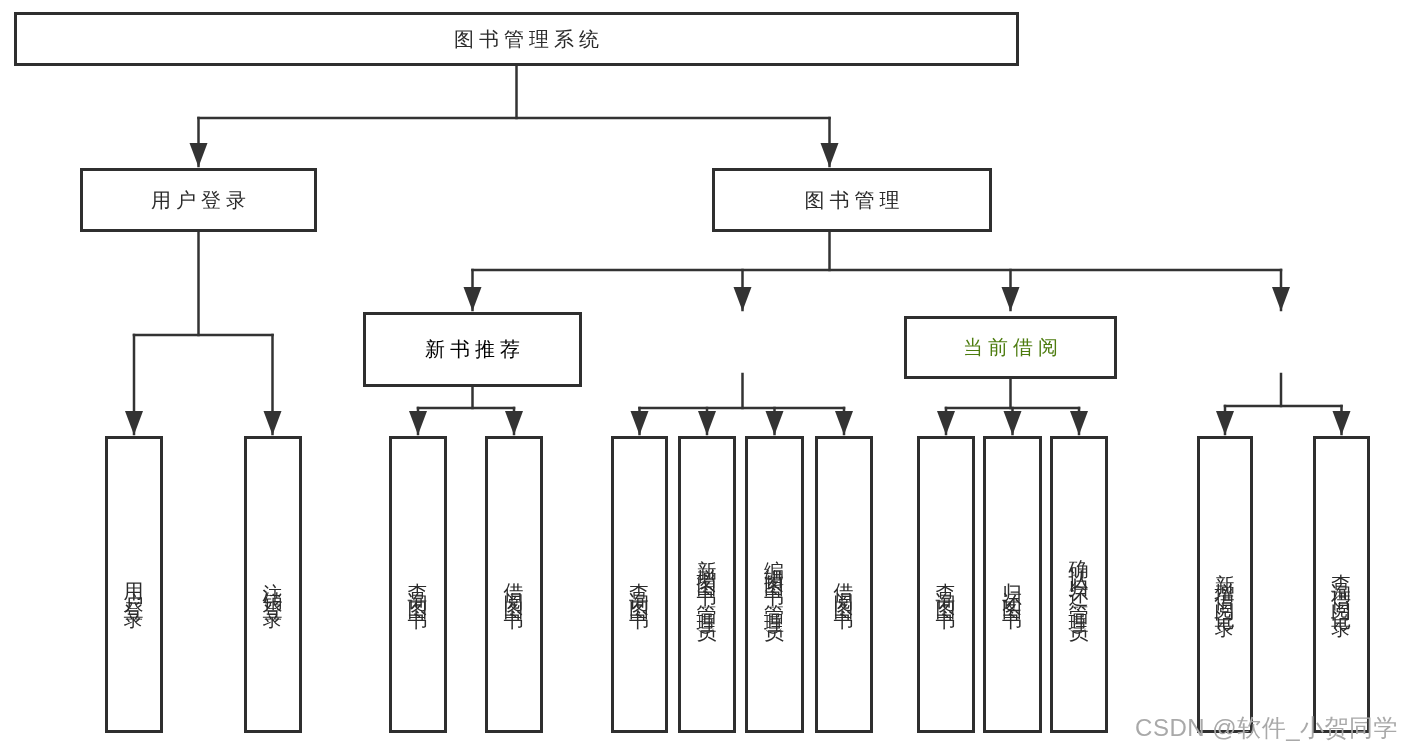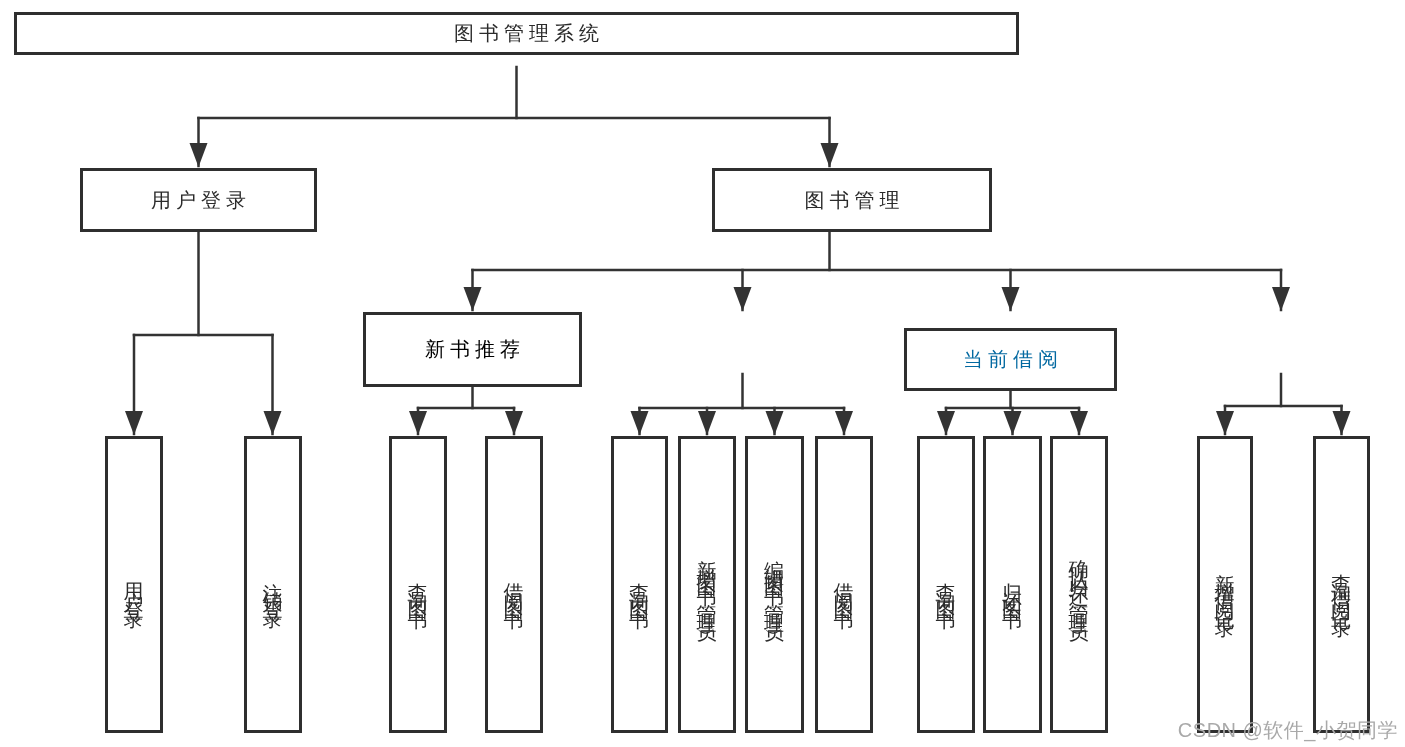--- a/index.html
+++ b/index.html
@@ -37,21 +37,21 @@
     writing-mode:vertical-rl;
     text-orientation:mixed;
     font-size:20px;
     line-height:1;
     letter-spacing:9px;
     white-space:nowrap;
   }
   .watermark{
     position:absolute;
     right:7px;bottom:3px;
-    font-size:20px;
+    font-size:24px;
     color:#a9a9a9;
     z-index:3;
     letter-spacing:0.5px;
   }
 </style>
 </head>
 <body>
 
 <div id="canvas">
 
@@ -98,27 +98,27 @@
       <line x1="1012.5" y1="408" x2="1012.5" y2="434" marker-end="url(#arrow)"></line>
       <line x1="1079" y1="408" x2="1079" y2="434" marker-end="url(#arrow)"></line>
 
       <line x1="1281" y1="374" x2="1281" y2="406"></line>
       <line x1="1225" y1="406" x2="1341.5" y2="406"></line>
       <line x1="1225" y1="406" x2="1225" y2="434" marker-end="url(#arrow)"></line>
       <line x1="1341.5" y1="406" x2="1341.5" y2="434" marker-end="url(#arrow)"></line>
     </g>
   </svg>
 
-  <div class="node" style="left: 14px; top: 12px; width: 1005px; height: 43px; border-color: rgb(47, 47, 47); color: rgb(43, 43, 43); padding-left: 20px;">图书管理系统</div>
+  <div class="node" style="left: 14px; top: 12px; width: 1005px; height: 54px; border-color: rgb(47, 47, 47); color: rgb(43, 43, 43); padding-left: 20px;">图书管理系统</div>
 
   <div class="node" style="left: 80px; top: 168px; width: 237px; height: 64px; border-color: rgb(47, 47, 47); color: rgb(43, 43, 43);">用户登录</div>
   <div class="node" style="left: 712px; top: 168px; width: 280px; height: 64px; border-color: rgb(47, 47, 47); color: rgb(43, 43, 43);">图书管理</div>
 
   <div class="node" style="left: 363px; top: 312px; width: 219px; height: 75px; border-color: rgb(47, 47, 47); color: #000000;">新书推荐</div>
-  <div class="node" style="left: 904px; top: 328px; width: 213px; height: 63px; border-color: rgb(47, 47, 47); color: #0369a1;">当前借阅</div>
+  <div class="node" style="left: 904px; top: 316px; width: 213px; height: 63px; border-color: rgb(47, 47, 47); color: #4d7c0f;">当前借阅</div>
 
   <div class="leaf" style="left: 105px; width: 58px; border-color: rgb(47, 47, 47); color: rgb(43, 43, 43);">
     <span>用户登录</span>
   </div>
   <div class="leaf" style="left: 244px; width: 58px; border-color: rgb(47, 47, 47); color: rgb(43, 43, 43);">
     <span>注销登录</span>
   </div>
 
   <div class="leaf" style="left: 389px; width: 58px; border-color: rgb(47, 47, 47); color: rgb(43, 43, 43);">
     <span>查询图书</span>

